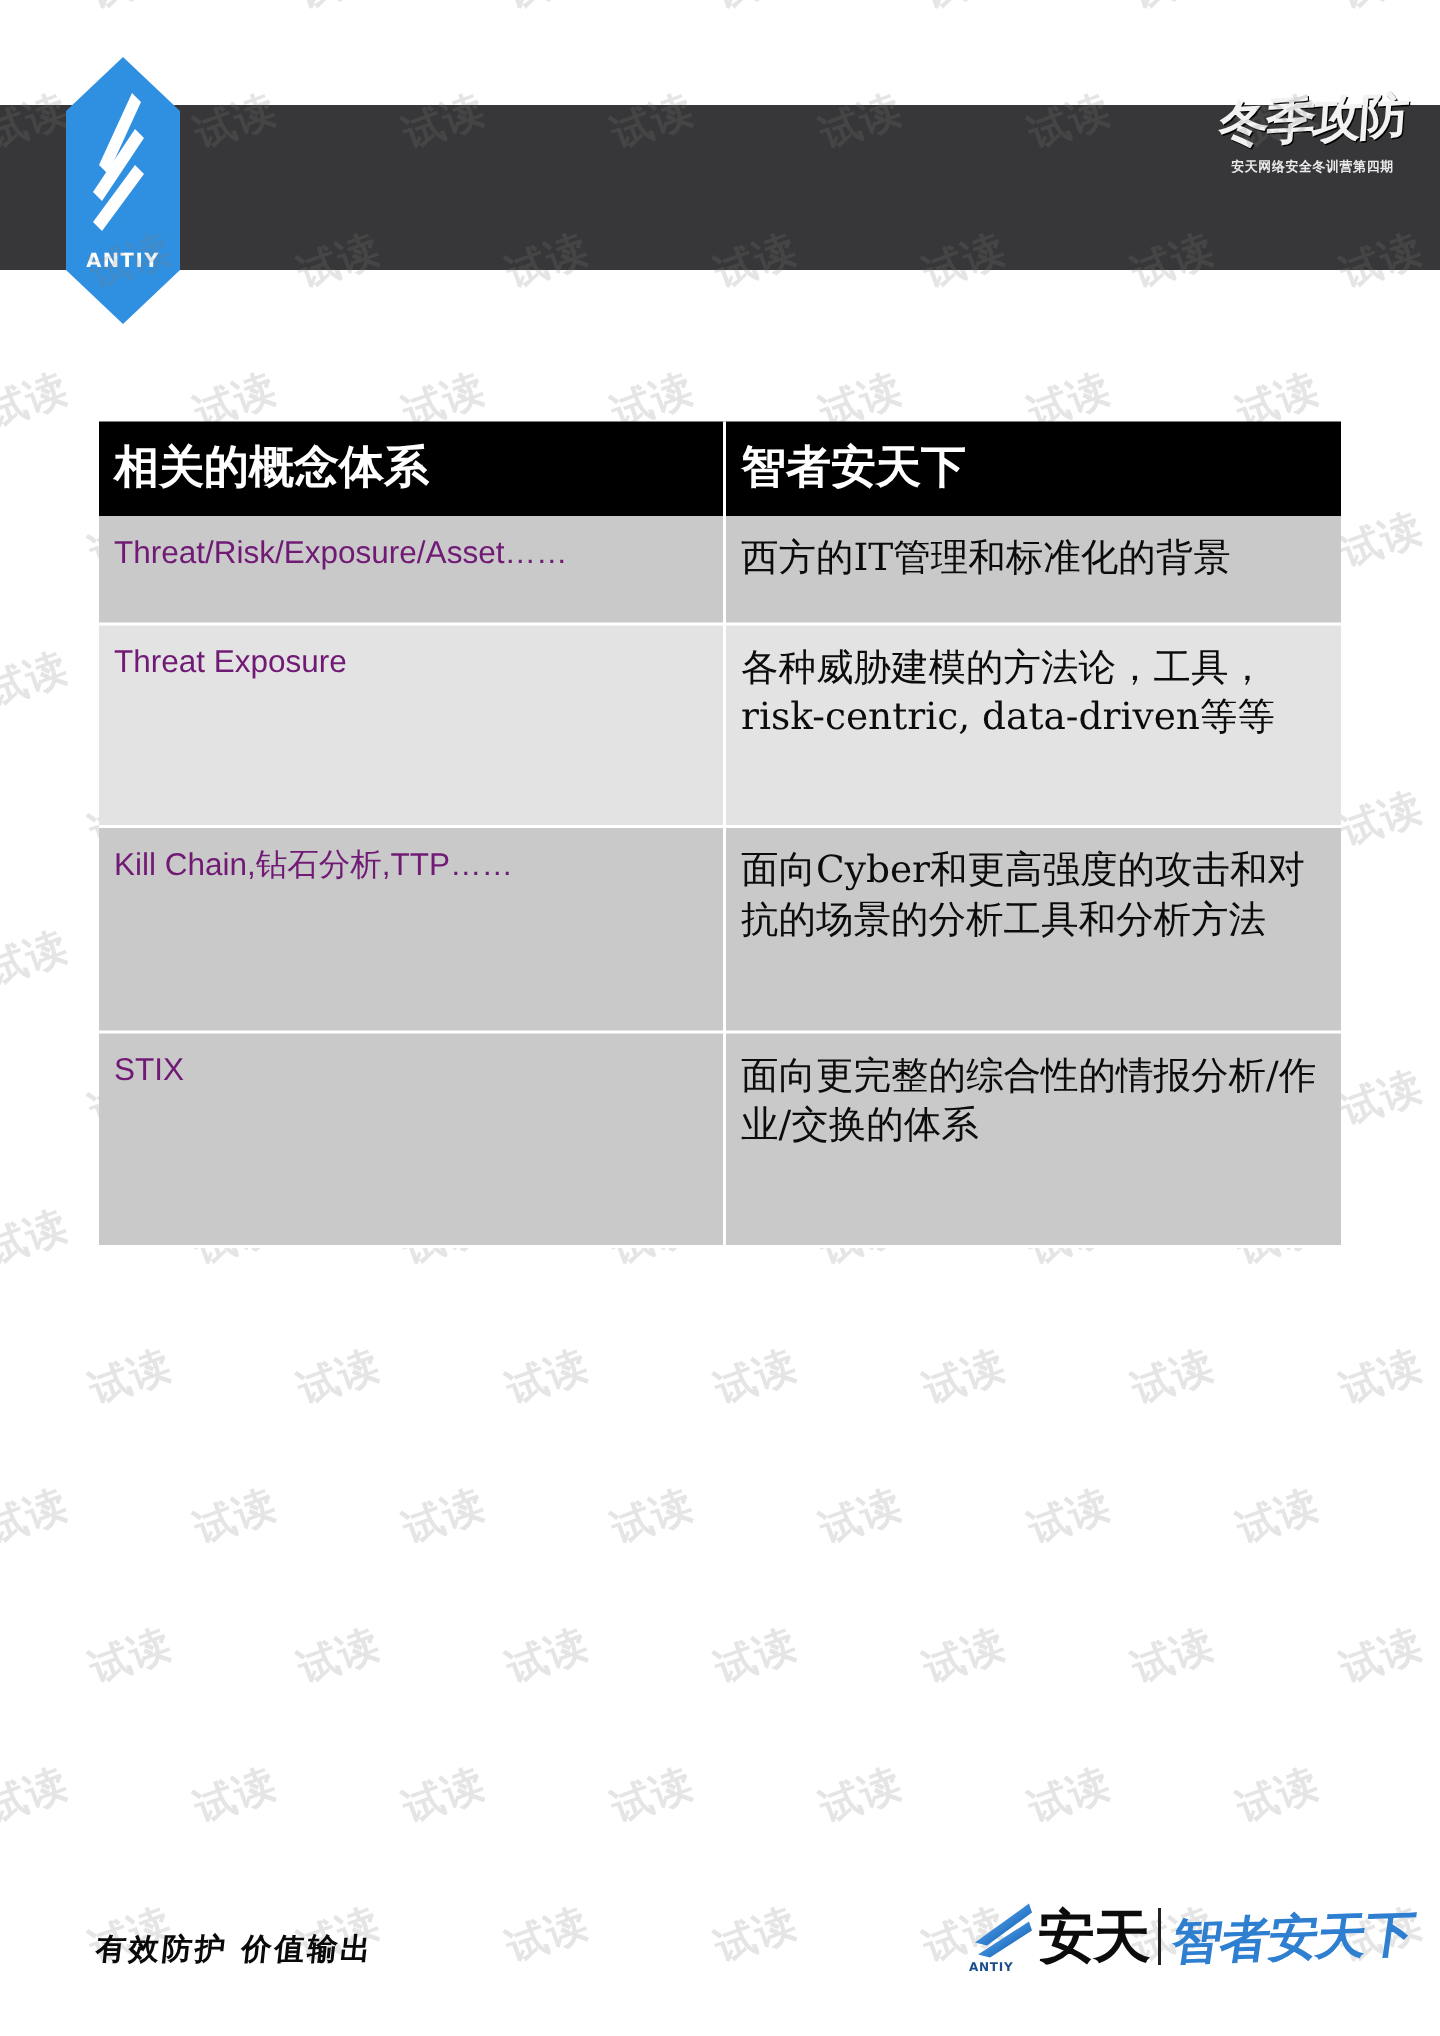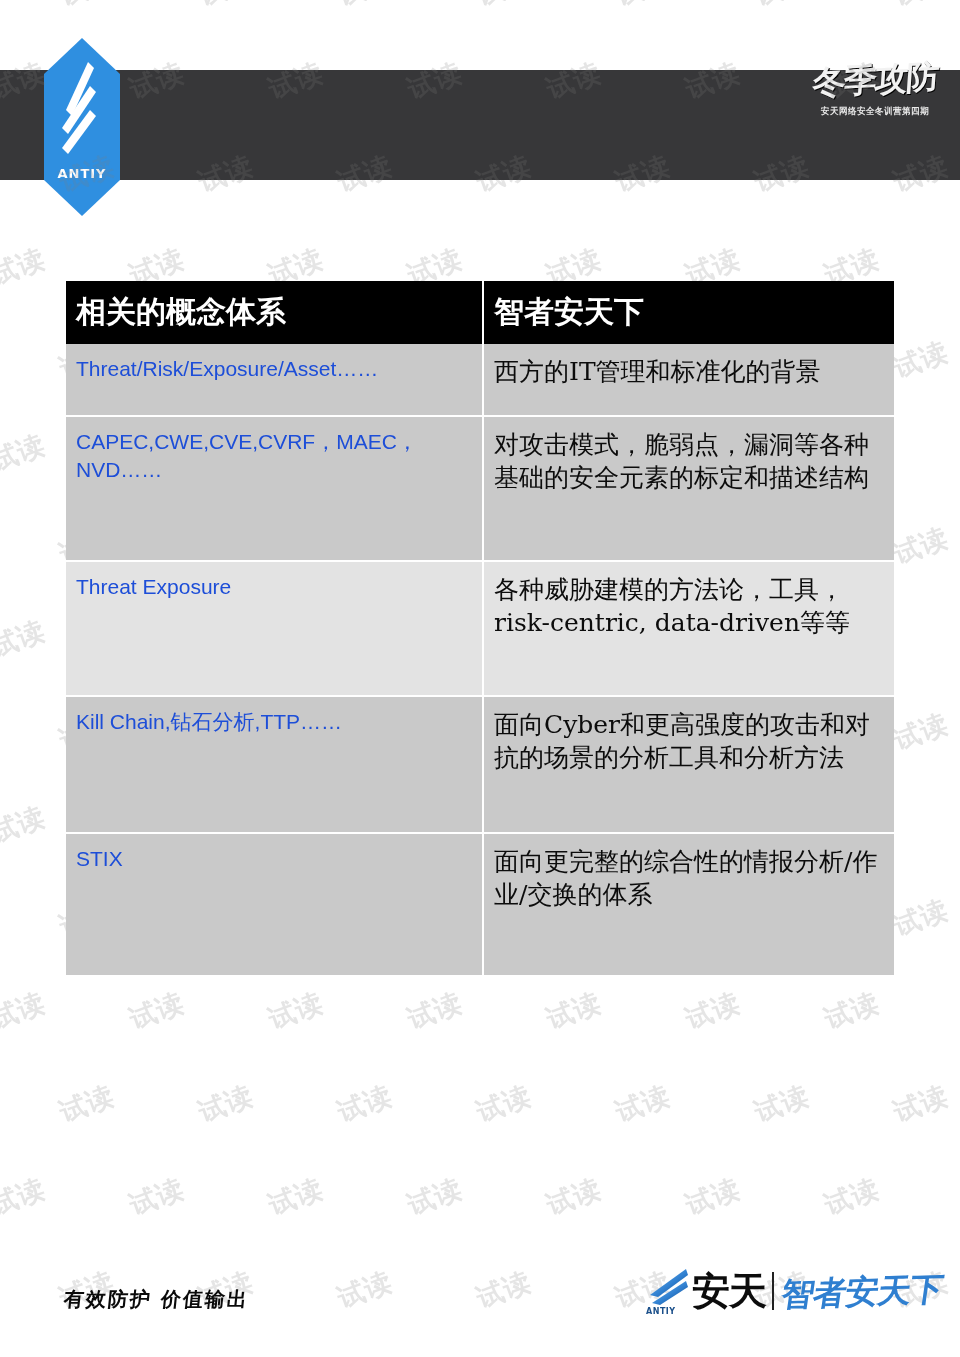--- a/index.html
+++ b/index.html
@@ -126,21 +126,21 @@
   }
   .concept-table td:last-child { border-right: none; }
 
   tr.shade-dark td { background: #c9c9c9; }
   tr.shade-light td { background: #e3e3e3; }
 
   td.col-term {
     font-family: "Liberation Sans", "DejaVu Sans", sans-serif;
     font-size: 21px;
     font-weight: 400;
-    color: #1d4ed8;
+    color: #701a75;
   }
   td.col-bg {
     font-family: "DejaVu Serif", "Liberation Serif", serif;
     font-size: 25px;
     font-weight: 400;
     color: #0c0c0c;
   }
 
   
   tr.r1 td { height: 46px; }
@@ -248,24 +248,20 @@
     <thead>
       <tr>
         <th>相关的概念体系</th>
         <th>智者安天下</th>
       </tr>
     </thead>
     <tbody>
       <tr class="shade-dark r1">
         <td class="col-term">Threat/Risk/Exposure/Asset……</td>
         <td class="col-bg">西方的IT管理和标准化的背景</td>
-      </tr>
-      <tr class="shade-dark r3">
-        <td class="col-term">CAPEC,CWE,CVE,CVRF，MAEC，NVD……</td>
-        <td class="col-bg">对攻击模式，脆弱点，漏洞等各种基础的安全元素的标定和描述结构</td>
       </tr>
       <tr class="shade-light r4">
         <td class="col-term">Threat Exposure</td>
         <td class="col-bg">各种威胁建模的方法论，工具，risk-centric, data-driven等等</td>
       </tr>
       <tr class="shade-dark r5">
         <td class="col-term">Kill Chain,钻石分析,TTP……</td>
         <td class="col-bg">面向Cyber和更高强度的攻击和对抗的场景的分析工具和分析方法</td>
       </tr>
       <tr class="shade-dark r7">

